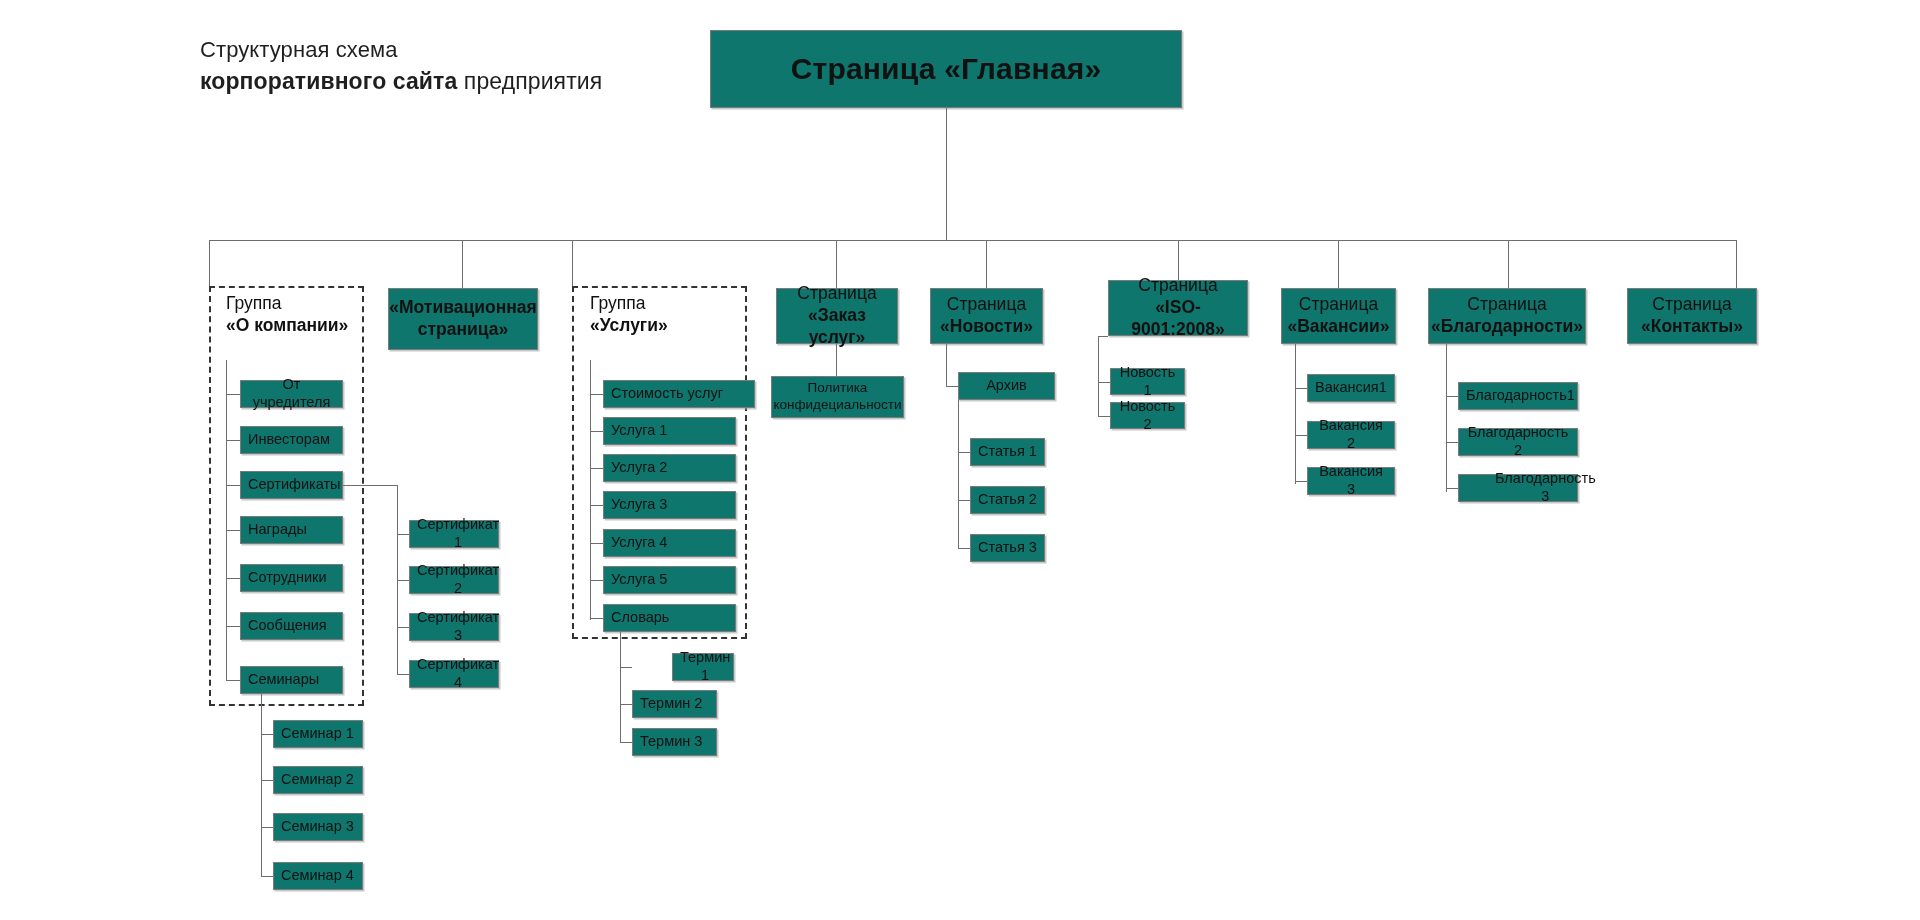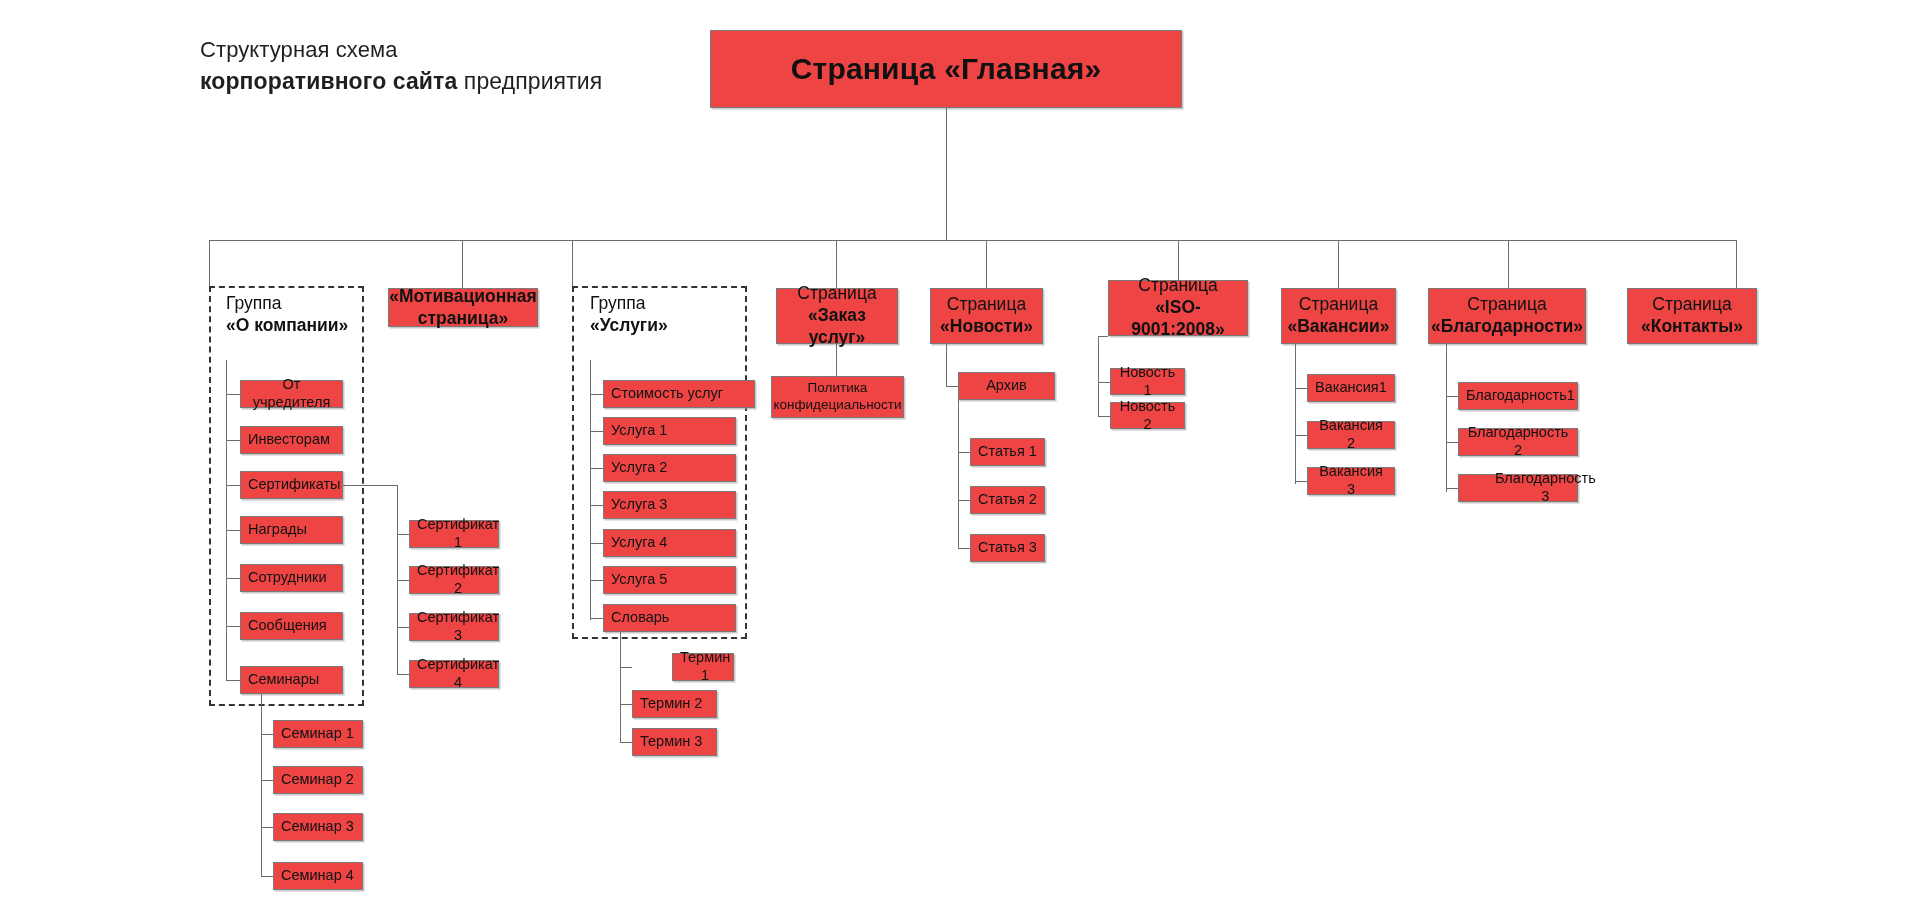--- a/index.html
+++ b/index.html
@@ -37,21 +37,21 @@
     font-size: 23px;
     color: #1f1f1f;
     letter-spacing: .1px;
   }
   .title-line2 .strong { font-weight: bold; }
 
   
   .node {
     position: absolute;
     box-sizing: border-box;
-    background: #ef4444;
+    background: #0f766e;
     border: 1px solid #7b7b7b;
     box-shadow: 1.5px 1.5px 0 rgba(155,155,155,.55);
     display: flex;
     align-items: center;
     justify-content: center;
     text-align: center;
     color: #111111;
     line-height: 1.24;
   }
 
@@ -216,21 +216,21 @@
   <div class="hline" style="left:261px; top:827px; width:12px;"></div>
   <div class="node leaf-node" style="left:273px; top:813px; width:90px; height:28px;">
     <span>Семинар 3</span>
   </div>
 
   <div class="hline" style="left:261px; top:876px; width:12px;"></div>
   <div class="node leaf-node" style="left:273px; top:862px; width:90px; height:28px;">
     <span>Семинар 4</span>
   </div>
 
-  <div class="node l1-node" style="left:388px; top:288px; width:150px; height:39px;">
+  <div class="node l1-node" style="left:388px; top:288px; width:150px; height:62px;">
     <span class="ln2">«Мотивационная</span>
     <span class="ln2">страница»</span>
   </div>
 
   <div class="group-box" style="left:572px; top:286px; width:175px; height:353px;"></div>
   <div class="group-label" style="left:590px; top:293px; width:150px;">
     <span class="ln1">Группа</span>
     <span class="ln2">«Услуги»</span>
   </div>
 

